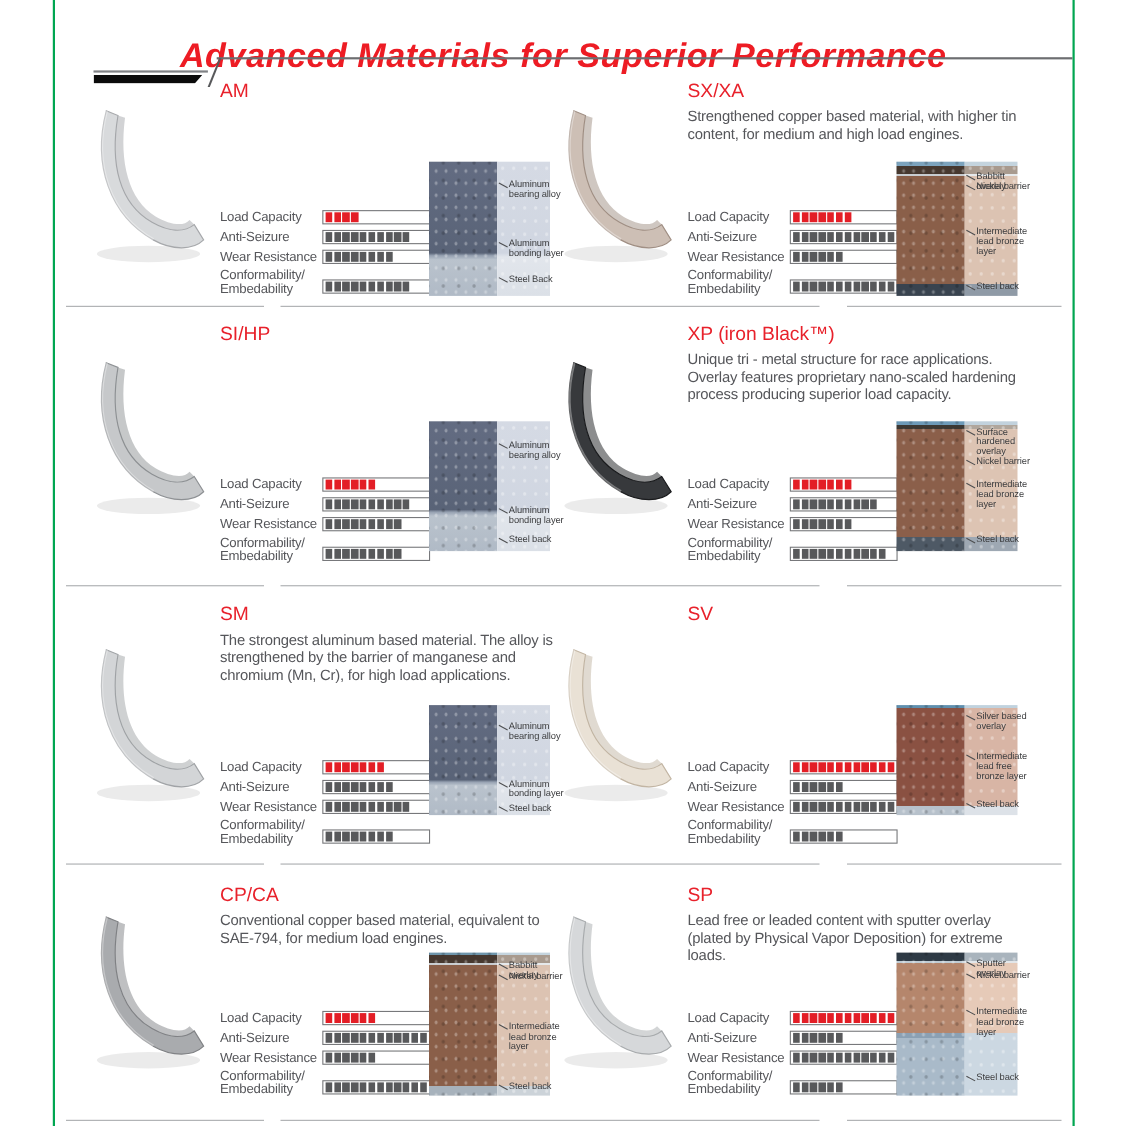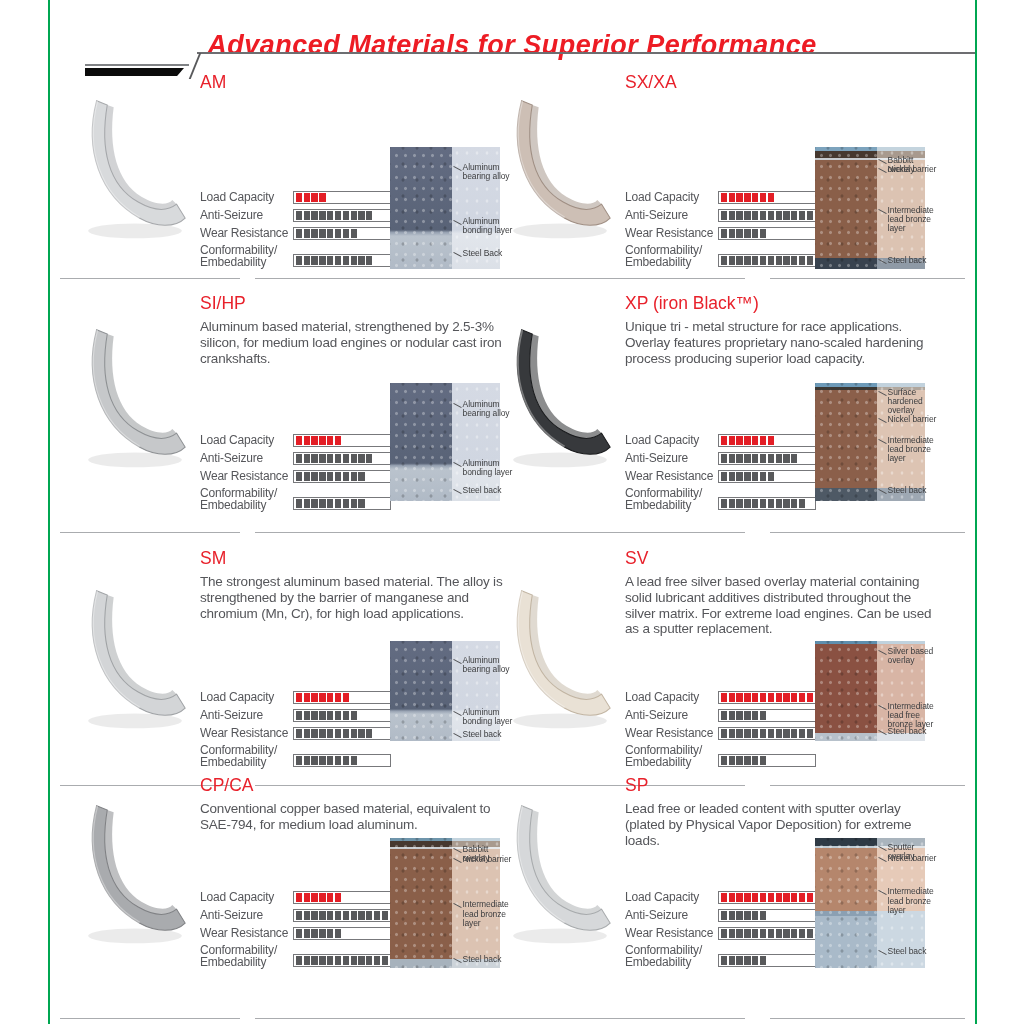--- a/index.html
+++ b/index.html
@@ -5,37 +5,37 @@
   html,body{margin:0;padding:0;background:#ffffff;}
   .canvas{position:relative;width:1024px;height:1024px;background:#fff;overflow:hidden;
           font-family:"Liberation Sans",sans-serif;color:#58595b;}
 
   
   .green-edge{position:absolute;top:0;bottom:0;width:2px;background:#00a651;}
   .green-left{left:48px;} .green-right{left:975px;}
 
   
   .page-title{position:absolute;left:48px;top:12px;width:928px;text-align:center;
-              font-size:27px;font-weight:bold;font-style:italic;letter-spacing:.5px;color:#ed1c24;}
+              font-size:31px;font-weight:bold;font-style:italic;letter-spacing:.5px;color:#ed1c24;}
   .hdr-rule{position:absolute;left:197px;top:52px;width:778px;height:0;border-top:2px solid #6d6e71;}
   .hdr-slash{position:absolute;left:184px;top:53px;width:10px;height:26px;border-right:2px solid #58595b;transform:skewX(-22deg);}
   .hdr-bar-top{position:absolute;left:85px;top:64px;width:104px;height:2px;background:#808285;}
   .hdr-bar{position:absolute;left:85px;top:68px;width:99px;height:8px;background:#0b0b0b;
            clip-path:polygon(0 0,100% 0,93% 100%,0 100%);}
 
   
   .divider{position:absolute;left:60px;width:905px;height:1px;}
   .divider span{position:absolute;top:0;height:1px;background:#aaacaf;}
   .divider .s1{left:0;width:180px;} .divider .s2{left:195px;width:490px;} .divider .s3{left:710px;width:195px;}
   .d1{top:278px;} .d2{top:532px;} .d3{top:785px;} .d4{top:1018px;}
 
   
   .material{position:absolute;width:425px;height:215px;}
   .colA{left:85px;} .colB{left:510px;}
-  .row1{top:76px;} .row2{top:297px;} .row3{top:552px;} .row4{top:779px;}
+  .row1{top:76px;} .row2{top:297px;} .row3{top:552px;} .row4{top:807px;}
 
   .heading{position:absolute;left:115px;top:-4px;margin:0;font-size:17.5px;font-weight:400;color:#e8212b;}
   .desc{position:absolute;left:115px;top:22px;width:317px;margin:0;font-size:13.5px;line-height:1.17;
         letter-spacing:-.2px;color:#55565a;}
 
   .bearing{position:absolute;left:-14px;width:128px;height:150px;}
   .row1 .bearing{top:18px;} .row2 .bearing{top:26px;} .row3 .bearing{top:32px;} .row4 .bearing{top:20px;}
 
   
   .ratings{position:absolute;left:115px;width:212px;}
@@ -215,20 +215,21 @@
         </div>
   </section>
       <section class="material row1 colB">
     <svg class="bearing" viewBox="0 0 120 140">
       <ellipse cx="60" cy="128" rx="44" ry="7" fill="#000000" opacity="0.08"></ellipse>
       <path d="M24,6 C12,52 27,95 64,116 C80,125 98,125 107,116 L99,103 C90,110 77,109 63,101 C35,85 27,51 34,10 Z" stroke-width="1" fill="#cdbfb5" stroke="#a08f84"></path>
       <path opacity="0.5" d="M99,103 C90,110 77,109 63,101 C35,85 27,51 34,10 L40,12 C35,50 43,82 66,96 C78,103 90,105 95,99 Z" fill="#a08f84"></path>
       <path d="M24,6 C12,52 27,95 64,116" fill="none" stroke="#ffffff" stroke-width="3" opacity="0.35"></path>
     </svg>
     <h2 class="heading">SX/XA</h2>
+    <p class="desc">Strengthened copper based material, with higher tin content, for medium and high load engines.</p>
     <div class="ratings">
           <div class="rating-row">
             <div class="rating-label">
               <div>Load Capacity</div>
             </div>
             <div class="bar">
               <span class="seg red"></span>
               <span class="seg red"></span>
               <span class="seg red"></span>
               <span class="seg red"></span>
@@ -311,21 +312,20 @@
         </div>
   </section>
       <section class="material row2 colA">
     <svg class="bearing" viewBox="0 0 120 140">
       <ellipse cx="60" cy="128" rx="44" ry="7" fill="#000000" opacity="0.08"></ellipse>
       <path d="M24,6 C12,52 27,95 64,116 C80,125 98,125 107,116 L99,103 C90,110 77,109 63,101 C35,85 27,51 34,10 Z" stroke-width="1" fill="#c6c8ca" stroke="#8e9194"></path>
       <path opacity="0.5" d="M99,103 C90,110 77,109 63,101 C35,85 27,51 34,10 L40,12 C35,50 43,82 66,96 C78,103 90,105 95,99 Z" fill="#8e9194"></path>
       <path d="M24,6 C12,52 27,95 64,116" fill="none" stroke="#ffffff" stroke-width="3" opacity="0.35"></path>
     </svg>
     <h2 class="heading">SI/HP</h2>
-    <p class="desc">Aluminum based material, strengthened by 2.5-3% silicon, for medium load engines or nodular cast iron crankshafts.</p>
     <div class="ratings">
           <div class="rating-row">
             <div class="rating-label">
               <div>Load Capacity</div>
             </div>
             <div class="bar">
               <span class="seg red"></span>
               <span class="seg red"></span>
               <span class="seg red"></span>
               <span class="seg red"></span>
@@ -600,21 +600,20 @@
         </div>
   </section>
       <section class="material row3 colB">
     <svg class="bearing" viewBox="0 0 120 140">
       <ellipse cx="60" cy="128" rx="44" ry="7" fill="#000000" opacity="0.08"></ellipse>
       <path d="M24,6 C12,52 27,95 64,116 C80,125 98,125 107,116 L99,103 C90,110 77,109 63,101 C35,85 27,51 34,10 Z" stroke-width="1" fill="#e9e1d5" stroke="#c2b5a3"></path>
       <path opacity="0.5" d="M99,103 C90,110 77,109 63,101 C35,85 27,51 34,10 L40,12 C35,50 43,82 66,96 C78,103 90,105 95,99 Z" fill="#c2b5a3"></path>
       <path d="M24,6 C12,52 27,95 64,116" fill="none" stroke="#ffffff" stroke-width="3" opacity="0.35"></path>
     </svg>
     <h2 class="heading">SV</h2>
-    <p class="desc">A lead free silver based overlay material containing solid lubricant additives distributed throughout the silver matrix. For extreme load engines. Can be used as a sputter replacement.</p>
     <div class="ratings">
           <div class="rating-row">
             <div class="rating-label">
               <div>Load Capacity</div>
             </div>
             <div class="bar">
               <span class="seg red"></span>
               <span class="seg red"></span>
               <span class="seg red"></span>
               <span class="seg red"></span>
@@ -684,33 +683,33 @@
               <span class="seg"></span>
               <span class="seg"></span>
               <span class="seg"></span>
             </div>
           </div>
         </div>
     <div class="dg dg-copper-sv">
       <div class="dgl"></div>
       <div class="dgr"></div>
     <div class="lbl" style="top: 6%;"><span class="lead"></span>Silver based overlay</div>
-          <div class="lbl" style="top: 42%; margin-top: 19px;"><span class="lead"></span>Intermediate lead free bronze layer</div>
+          <div class="lbl" style="top: 42%;"><span class="lead"></span>Intermediate lead free bronze layer</div>
           <div class="lbl" style="top: 86%;"><span class="lead"></span>Steel back</div>
         </div>
   </section>
       <section class="material row4 colA">
     <svg class="bearing" viewBox="0 0 120 140">
       <ellipse cx="60" cy="128" rx="44" ry="7" fill="#000000" opacity="0.08"></ellipse>
       <path d="M24,6 C12,52 27,95 64,116 C80,125 98,125 107,116 L99,103 C90,110 77,109 63,101 C35,85 27,51 34,10 Z" stroke-width="1" fill="#a9abae" stroke="#808285"></path>
       <path opacity="0.5" d="M99,103 C90,110 77,109 63,101 C35,85 27,51 34,10 L40,12 C35,50 43,82 66,96 C78,103 90,105 95,99 Z" fill="#808285"></path>
       <path d="M24,6 C12,52 27,95 64,116" fill="none" stroke="#ffffff" stroke-width="3" opacity="0.35"></path>
     </svg>
     <h2 class="heading">CP/CA</h2>
-    <p class="desc">Conventional copper based material, equivalent to SAE-794, for medium load aluminum.</p>
+    <p class="desc">Conventional copper based material, equivalent to SAE-794, for medium load engines.</p>
     <div class="ratings">
           <div class="rating-row">
             <div class="rating-label">
               <div>Load Capacity</div>
             </div>
             <div class="bar">
               <span class="seg red"></span>
               <span class="seg red"></span>
               <span class="seg red"></span>
               <span class="seg red"></span>

